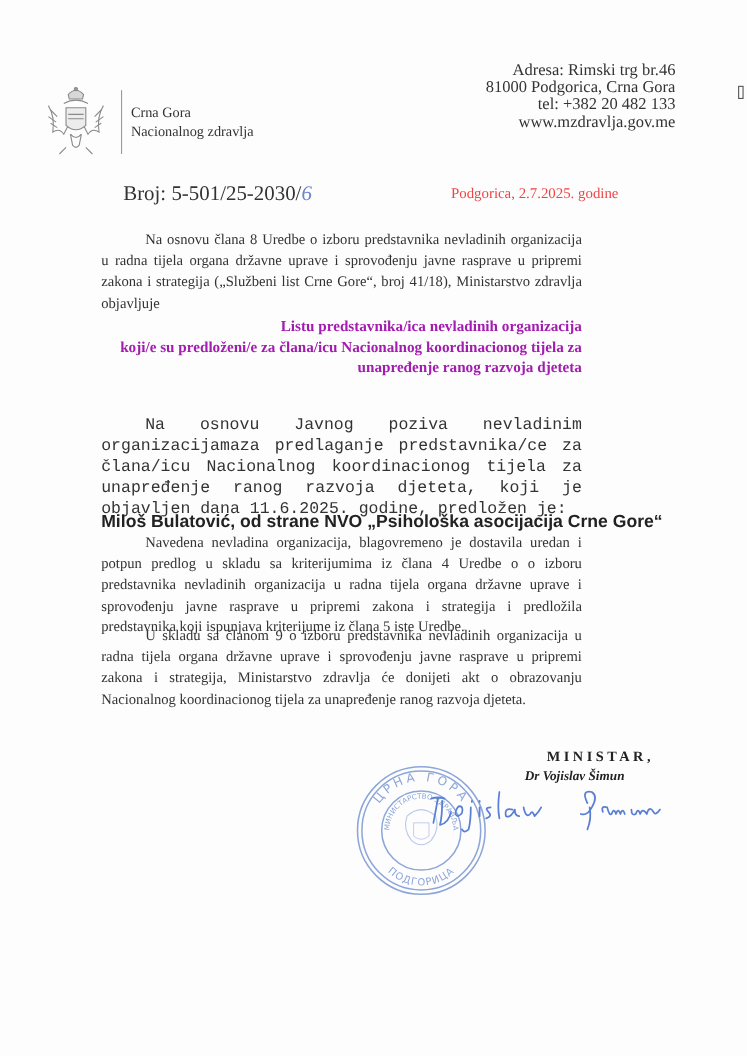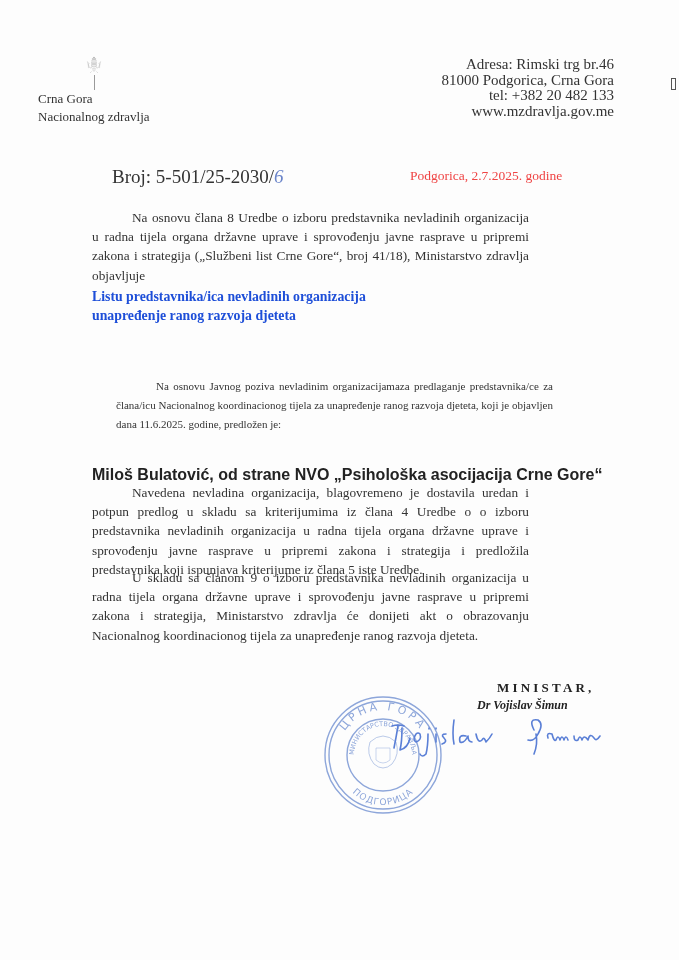--- a/index.html
+++ b/index.html
@@ -3,41 +3,41 @@
   <meta charset="utf-8">
   <style>
     html, body { margin: 0; padding: 0; }
     body {
       width: 679px; height: 960px; background: #fdfdfd;
       position: relative; overflow: hidden;
       color: #2a2a2a;
     }
     .page { position: absolute; left: 0; top: 0; width: 679px; height: 960px; }
 
-    .letterhead { position: absolute; left: 38px; top: 56px; height: 70px; display: flex; align-items: center; flex-direction: column; }
+    .letterhead { position: absolute; left: 38px; top: 76px; height: 70px; display: flex; align-items: center; }
     .coat { width: 62px; height: 70px; }
     .vbar { width: 1px; height: 58px; background: #9a9a9a; margin: 0 8px 0 10px; }
     .org { font-family: "Liberation Serif", serif; font-size: 13px; line-height: 18px; color: #333; }
 
     .address { position: absolute; right: 65px; top: 57px; text-align: right;
       font-family: "Liberation Serif", serif; font-size: 15px; line-height: 15.5px; color: #333; }
     .corner-mark { position: absolute; left: 671px; top: 78px; width: 5px; height: 12px;
       border: 1.5px solid #555; box-sizing: border-box; }
 
     .ref { position: absolute; left: 112px; top: 166px; font-family: "Liberation Serif", serif; font-size: 19px; color: #333; }
     .ref .hand { color: #6a84c9; font-style: italic; }
     .date { position: absolute; left: 410px; top: 168px; font-family: "Liberation Serif", serif; font-size: 13.5px; color: #ef4444; }
 
     .para { position: absolute; left: 92px; width: 437px; font-size: 13.3px; line-height: 19.2px;
       text-align: justify; color: #333; }
     .para .indent { display: inline-block; width: 40px; }
     .p1 { top: 208px; font-family: "Liberation Serif", serif; }
-    .title { position: absolute; left: 92px; width: 437px; top: 288px; text-align: left;
-      font-family: "Liberation Serif", serif; font-weight: bold; font-size: 13.8px; line-height: 18.5px; color: #1d4ed8; }
-    .p2 { top: 377px; font-family: Liberation Serif, serif; font-size: 11px; line-height: 19px; margin-left: 24px; }
+    .title { position: absolute; left: 92px; width: 437px; top: 288px; text-align: right;
+      font-family: "Liberation Serif", serif; font-weight: bold; font-size: 13.8px; line-height: 18.5px; color: #a21caf; }
+    .p2 { top: 377px; font-family: Liberation Mono, monospace; font-size: 15px; line-height: 19px; }
     .candidate { position: absolute; left: 92px; top: 466px; font-family: Liberation Sans, sans-serif;
       font-weight: bold; font-size: 16px; color: #222; }
     .p3 { top: 483px; font-family: "Liberation Serif", serif; }
     .p4 { top: 568px; font-family: "Liberation Serif", serif; }
 
     .sig-title { position: absolute; left: 497px; top: 680px; font-family: Liberation Serif, serif; font-weight: bold;
       font-size: 13px; letter-spacing: 3.2px; color: #222; }
     .sig-name { position: absolute; left: 477px; top: 698px; font-family: "Liberation Serif", serif; font-weight: bold;
       font-size: 12px; color: #222; font-style: italic; }
     .stamp { position: absolute; left: 318px; top: 690px; width: 130px; height: 130px; }
@@ -81,20 +81,21 @@
 
   <div class="ref">
     <span>Broj: 5-501/25-2030/</span><span class="hand">6</span>
   </div>
   <div class="date">Podgorica, 2.7.2025. godine</div>
 
   <div class="para p1"><span class="indent"></span><span>Na osnovu člana 8 Uredbe o izboru predstavnika nevladinih organizacija u radna tijela organa državne uprave i sprovođenju javne rasprave u pripremi zakona i strategija („Službeni list Crne Gore“, broj 41/18), Ministarstvo zdravlja objavljuje</span></div>
 
   <div class="title">
     <div>Listu predstavnika/ica nevladinih organizacija</div>
+    <div>koji/e su predloženi/e za člana/icu Nacionalnog koordinacionog tijela za</div>
     <div>unapređenje ranog razvoja djeteta</div>
   </div>
 
   <div class="para p2"><span class="indent"></span><span>Na osnovu Javnog poziva nevladinim organizacijamaza predlaganje predstavnika/ce za člana/icu Nacionalnog koordinacionog tijela za unapređenje ranog razvoja djeteta, koji je objavljen dana 11.6.2025. godine, predložen je:</span></div>
 
   <div class="candidate">Miloš Bulatović, od strane NVO „Psihološka asocijacija Crne Gore“</div>
 
   <div class="para p3"><span class="indent"></span><span>Navedena nevladina organizacija, blagovremeno je dostavila uredan i potpun predlog u skladu sa kriterijumima iz člana 4 Uredbe o o izboru predstavnika nevladinih organizacija u radna tijela organa državne uprave i sprovođenju javne rasprave u pripremi zakona i strategija i predložila predstavnika koji ispunjava kriterijume iz člana 5 iste Uredbe.</span></div>
 
   <div class="para p4"><span class="indent"></span><span>U skladu sa članom 9 o izboru predstavnika nevladinih organizacija u radna tijela organa državne uprave i sprovođenju javne rasprave u pripremi zakona i strategija, Ministarstvo zdravlja će donijeti akt o obrazovanju Nacionalnog koordinacionog tijela za unapređenje ranog razvoja djeteta.</span></div>

